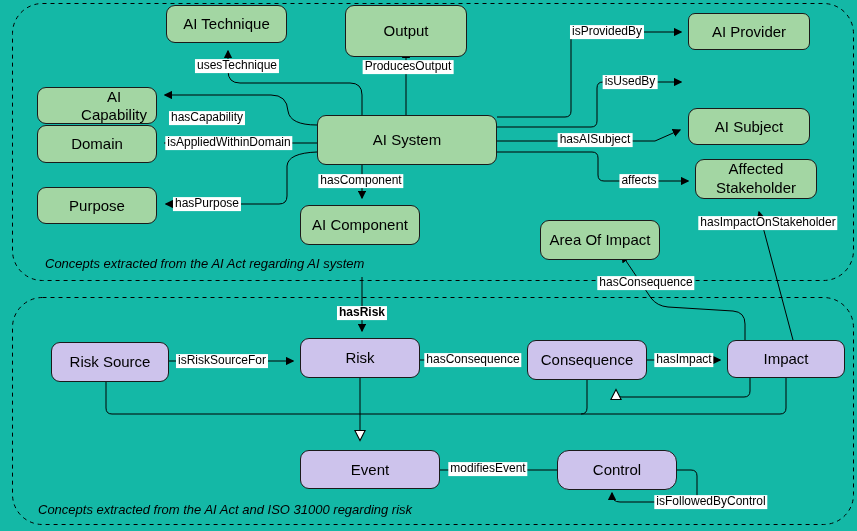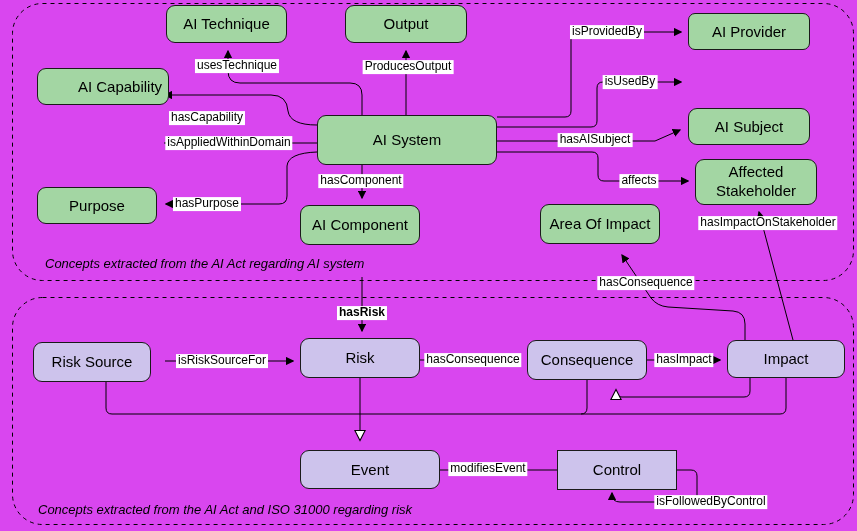--- a/index.html
+++ b/index.html
@@ -1,24 +1,24 @@
 <!DOCTYPE html>
 <html><head>
 <meta charset="utf-8">
 <style>
   html,body{margin:0;padding:0;background:#ffffff;}
-  #canvas{position:relative;width:857px;height:531px;background:#d946ef;
+  #canvas{position:relative;width:857px;height:531px;background:#14b8a6;
           font-family:"Liberation Sans",sans-serif;overflow:hidden;}
   #edges{position:absolute;left:0;top:0;width:857px;height:531px;}
   .node{position:absolute;box-sizing:border-box;border:1px solid #1a1a1a;border-radius:9px;
         display:flex;flex-direction:column;align-items:center;justify-content:center;
         font-size:15px;color:#000;text-align:center;line-height:1.2;}
   .green{background:#a3d6a3;}
   .purple{background:#cdc3ec;}
-  .square{border-radius:0;}
+  .square{border-radius:12px;}
   .elabel{position:absolute;transform:translate(-50%,-50%);background:#ffffff;
           font-size:12px;color:#000;white-space:nowrap;padding:0 2px;line-height:1.15;}
   .bold{font-weight:bold;}
   .caption{position:absolute;font-size:13px;font-style:italic;color:#000;white-space:nowrap;}
 </style>
 </head>
 <body>
 
 <div id="canvas">
 
@@ -58,50 +58,53 @@
       <path d="M360,378 L360,440" marker-end="url(#hollow)"></path>
       <path d="M750,378 L750,391 Q750,397 744,397 L622,397 Q616,397 616,393 L616,390" marker-end="url(#hollow)"></path>
       <path d="M557,470 L429,470" marker-end="url(#arrow)"></path>
       <path d="M677,470 L691,470 Q697,470 697,476 L697,496 Q697,502 691,502 L620,502 Q612,502 612,494 L612,493" marker-end="url(#arrow)"></path>
     </g>
   </svg>
 
   <div class="node green" style="left:166px;top:5px;width:121px;height:38px;">
       <span>AI Technique</span>
     </div>
-  <div class="node green" style="left:345px;top:5px;width:122px;height:38px;">
+  <div class="node green" style="left:345px;top:5px;width:122px;height:52px;">
       <span>Output</span>
     </div>
   <div class="node green" style="left:688px;top:13px;width:122px;height:37px;border-radius:7px;">
       <span>AI Provider</span>
     </div>
   <div class="node green" style="left:688px;top:108px;width:122px;height:37px;">
       <span>AI Subject</span>
     </div>
-  <div class="node green" style="left:37px;top:68px;width:132px;height:37px;padding-left:34px;">
+  <div class="node green" style="left:37px;top:87px;width:120px;height:37px;padding-left:34px;">
       <span>AI Capability</span>
+    </div>
+  <div class="node green" style="left:37px;top:125px;width:120px;height:38px;">
+      <span>Domain</span>
     </div>
   <div class="node green" style="left:317px;top:115px;width:180px;height:50px;">
       <span>AI System</span>
     </div>
   <div class="node green" style="left:37px;top:187px;width:120px;height:37px;">
       <span>Purpose</span>
     </div>
   <div class="node green" style="left:300px;top:205px;width:120px;height:40px;">
       <span>AI Component</span>
     </div>
-  <div class="node green" style="left:695px;top:159px;width:122px;height:46px;line-height:1.25;align-items:center;">
+  <div class="node green" style="left:695px;top:159px;width:122px;height:40px;line-height:1.25;align-items:center;">
     <span>Affected</span>
     <span>Stakeholder</span>
   </div>
-  <div class="node green" style="left:540px;top:204px;width:120px;height:40px;">
+  <div class="node green" style="left:540px;top:220px;width:120px;height:40px;">
       <span>Area Of Impact</span>
     </div>
 
-  <div class="node purple" style="left:33px;top:342px;width:118px;height:40px;">
+  <div class="node purple" style="left:51px;top:342px;width:118px;height:40px;">
       <span>Risk Source</span>
     </div>
   <div class="node purple" style="left:300px;top:338px;width:120px;height:40px;">
       <span>Risk</span>
     </div>
   <div class="node purple" style="left:527px;top:340px;width:120px;height:40px;">
       <span>Consequence</span>
     </div>
   <div class="node purple" style="left:727px;top:340px;width:118px;height:38px;text-align:center;">
       <span>Impact</span>

